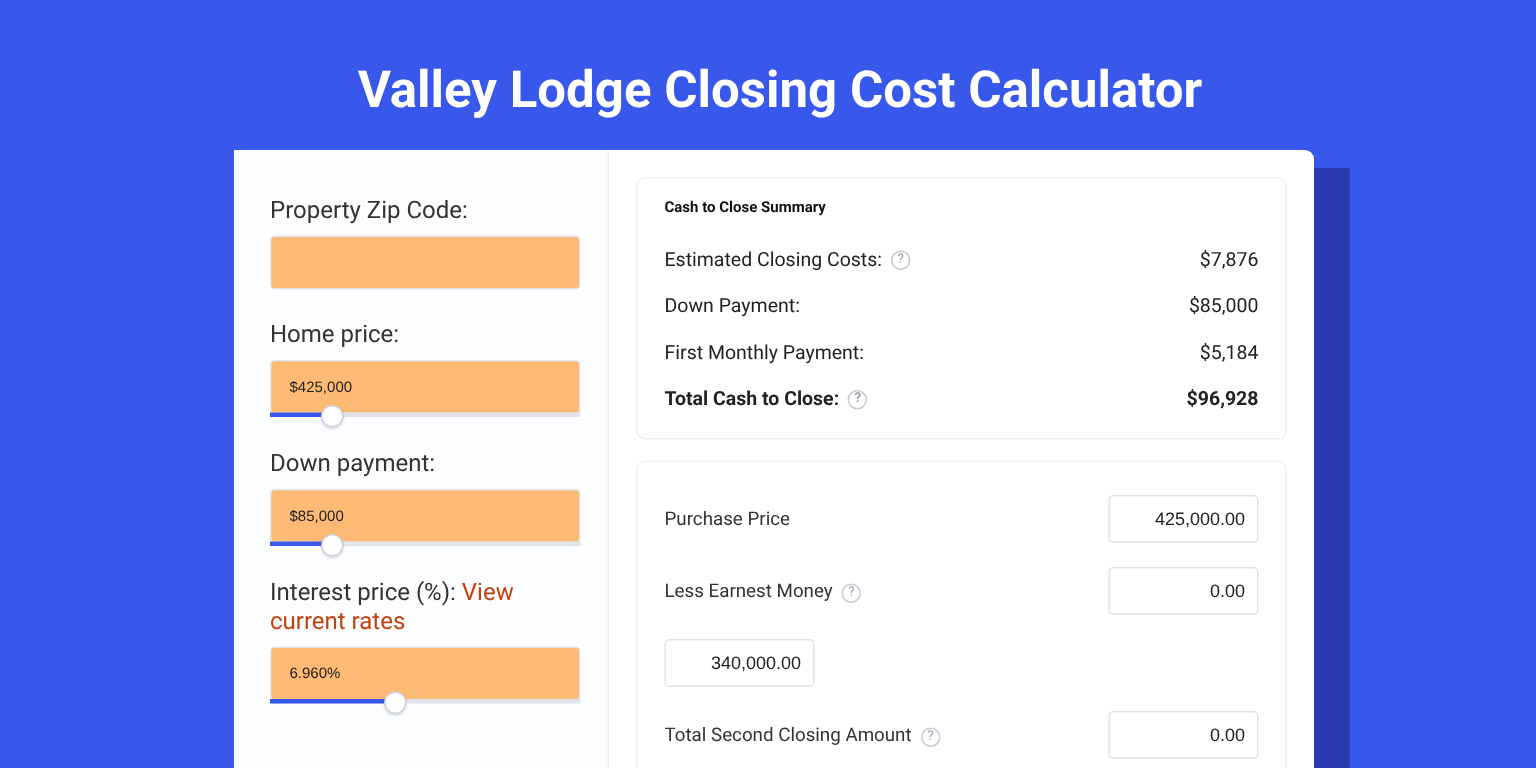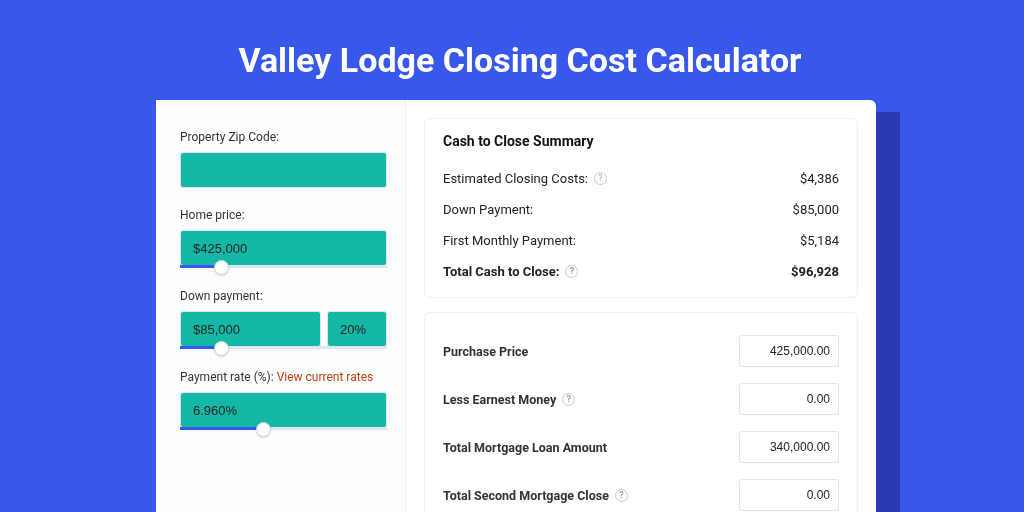--- a/index.html
+++ b/index.html
@@ -31,32 +31,32 @@
     border-radius: 6px 6px 0 0;
     display: flex;
   }
   .left-col {
     width: 250px;
     padding: 30px 18px 0 24px;
     background: #fcfdff;
     border-right: 1px solid #eef0f5;
   }
   .field-label {
-    font-size: 12px;
+    font-size: 16px;
     color: #333;
     margin-bottom: 8px;
   }
   .field-label a { color: #c2410c; text-decoration: none; }
   .input {
     width: 100%;
     height: 36px;
     border: 1px solid #e1e4ea;
     border-radius: 3px;
-    background: #14b8a6;
-    font-size: 13px;
+    background: #fdba74;
+    font-size: 10px;
     color: #222;
     padding: 16px 12px;
   }
   .input-row { display: flex; gap: 6px; }
   .input-row .input.small { width: 60px; flex: 0 0 60px; }
   .input-row .input.grow { flex: 1 1 auto; }
   .slider-wrap { position: relative; margin-bottom: 20px; }
   .slider-track {
     height: 3px; background: #e1e4ea; position: relative; top: -1px;
   }
@@ -76,21 +76,21 @@
     padding: 18px 18px 0 18px;
   }
   .card {
     border: 1px solid #eef0f5;
     border-radius: 6px;
     background: #fff;
     padding: 14px 18px 10px 18px;
     margin-bottom: 14px;
   }
   .card-title {
-    font-size: 14px;
+    font-size: 10px;
     font-weight: 700;
     color: #111;
     margin-bottom: 14px;
   }
   .sum-row {
     display: flex; justify-content: space-between; align-items: center;
     font-size: 13px; color: #222;
     padding: 8px 0;
   }
   .sum-row.bold { font-weight: 700; }
@@ -99,21 +99,21 @@
     display: inline-flex; align-items: center; justify-content: center;
     width: 13px; height: 13px; border-radius: 50%;
     border: 1px solid #c6cad2; color: #9aa0ab;
     font-size: 9px; line-height: 1;
   }
   .ws-row {
     display: flex; justify-content: space-between; align-items: center;
     font-size: 12.5px; color: #333;
     padding: 8px 0;
   }
-  .ws-row .lbl { display: flex; align-items: center; gap: 6px; font-weight: bold; }
+  .ws-row .lbl { display: flex; align-items: flex-end; gap: 6px; }
   .ws-input {
     width: 100px; height: 32px;
     border: 1px solid #e1e4ea; border-radius: 3px;
     text-align: right; padding: 0 8px;
     font-size: 12px; color: #222; background: #fff;
   }
 </style>
 </head>
 <body>
 
@@ -133,52 +133,51 @@
       <div class="slider-wrap">
         <div class="slider-track">
             <div class="slider-fill" style="width:20%"></div>
           </div>
         <div class="slider-thumb" style="left:calc(20% - 7px)"></div>
       </div>
 
       <div class="field-label">Down payment:</div>
       <div class="input-row">
         <input class="input grow" value="$85,000" style="">
-        <input class="input small" value="20%" style="">
       </div>
       <div class="slider-wrap">
         <div class="slider-track">
             <div class="slider-fill" style="width:20%"></div>
           </div>
         <div class="slider-thumb" style="left:calc(20% - 7px)"></div>
       </div>
 
       <div class="field-label">
-        <span>Payment rate (%): </span><a href="#">View current rates</a>
+        <span>Interest price (%): </span><a href="#">View current rates</a>
       </div>
       <input class="input" value="6.960%" style="">
       <div class="slider-wrap">
         <div class="slider-track">
             <div class="slider-fill" style="width:40%"></div>
           </div>
         <div class="slider-thumb" style="left:calc(40% - 7px)"></div>
       </div>
     </div>
 
     <div class="right-col">
 
       <div class="card">
         <div class="card-title">Cash to Close Summary</div>
 
         <div class="sum-row">
           <span class="lbl">
             <span>Estimated Closing Costs:</span>
             <span class="help">?</span>
           </span>
-          <span>$4,386</span>
+          <span>$7,876</span>
         </div>
         <div class="sum-row">
           <span class="lbl">
               <span>Down Payment:</span>
             </span>
           <span>$85,000</span>
         </div>
         <div class="sum-row">
           <span class="lbl">
               <span>First Monthly Payment:</span>
@@ -203,28 +202,25 @@
           <input class="ws-input" value="425,000.00" style="">
         </div>
         <div class="ws-row">
           <span class="lbl">
             <span>Less Earnest Money</span>
             <span class="help">?</span>
           </span>
           <input class="ws-input" value="0.00" style="">
         </div>
         <div class="ws-row">
-          <span class="lbl">
-              <span>Total Mortgage Loan Amount</span>
-            </span>
           <input class="ws-input" value="340,000.00" style="">
         </div>
         <div class="ws-row">
           <span class="lbl">
-            <span>Total Second Mortgage Close</span>
+            <span>Total Second Closing Amount</span>
             <span class="help">?</span>
           </span>
           <input class="ws-input" value="0.00" style="">
         </div>
       </div>
 
     </div>
   </div>
 </div>
 

